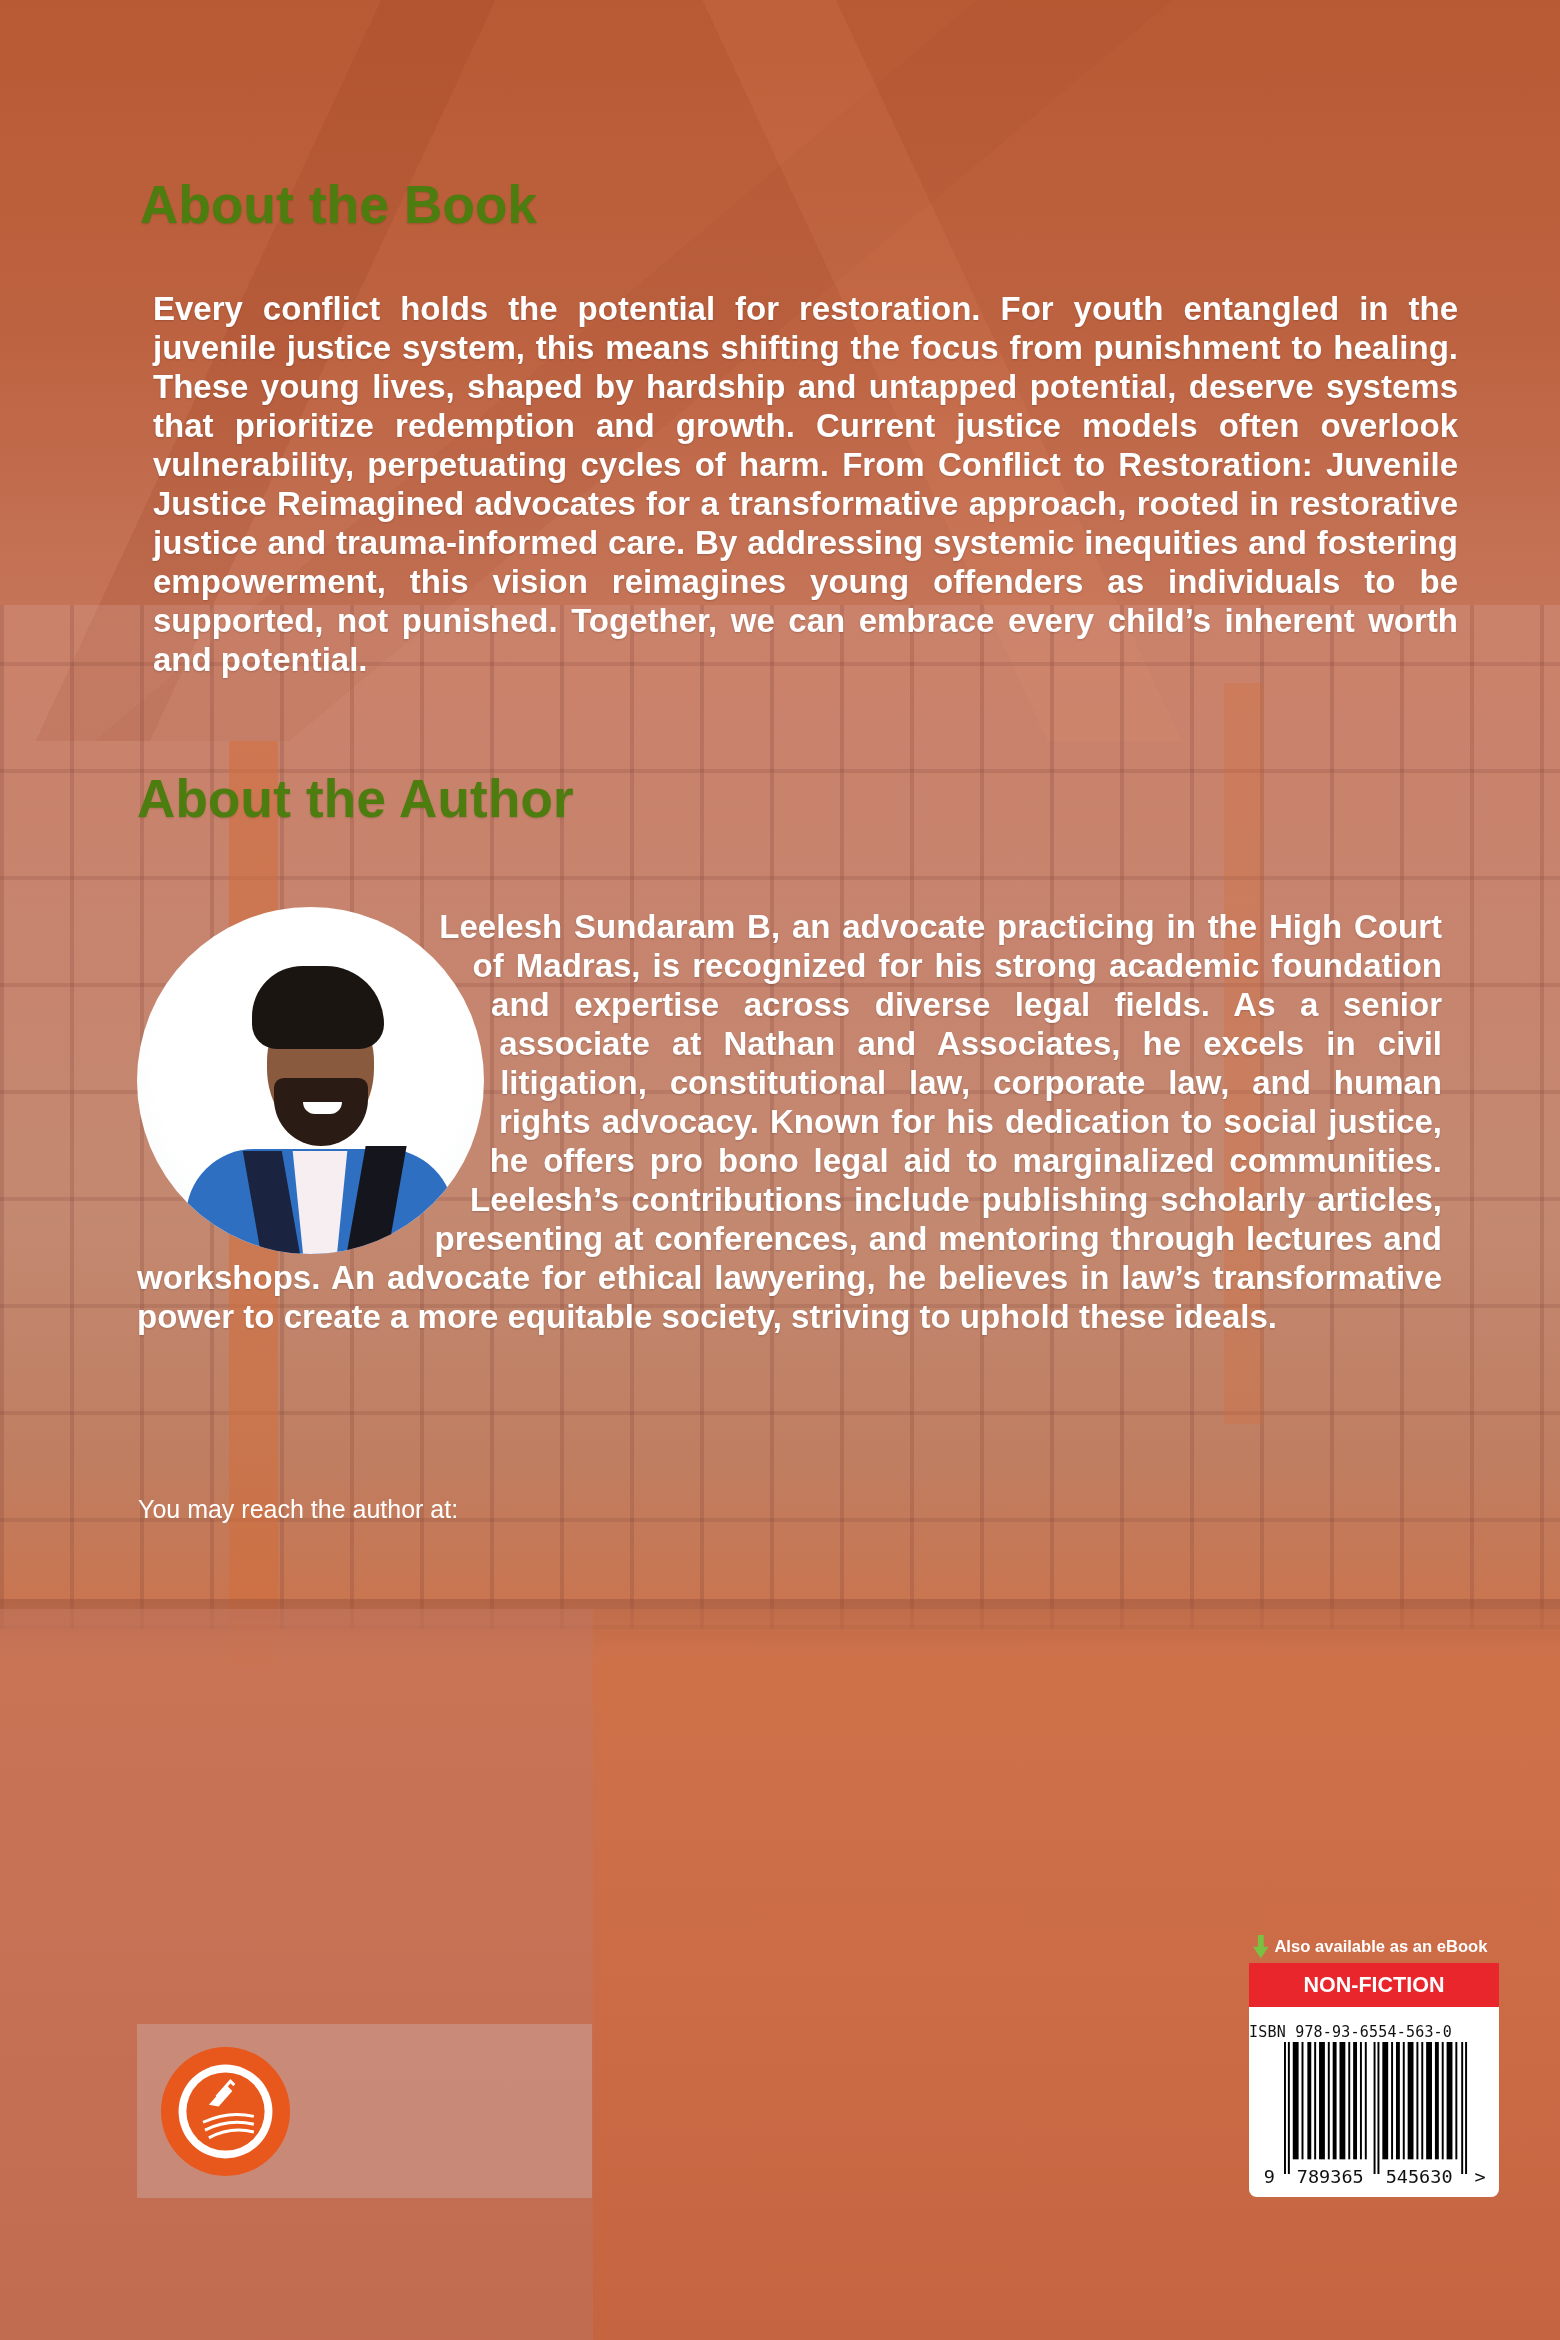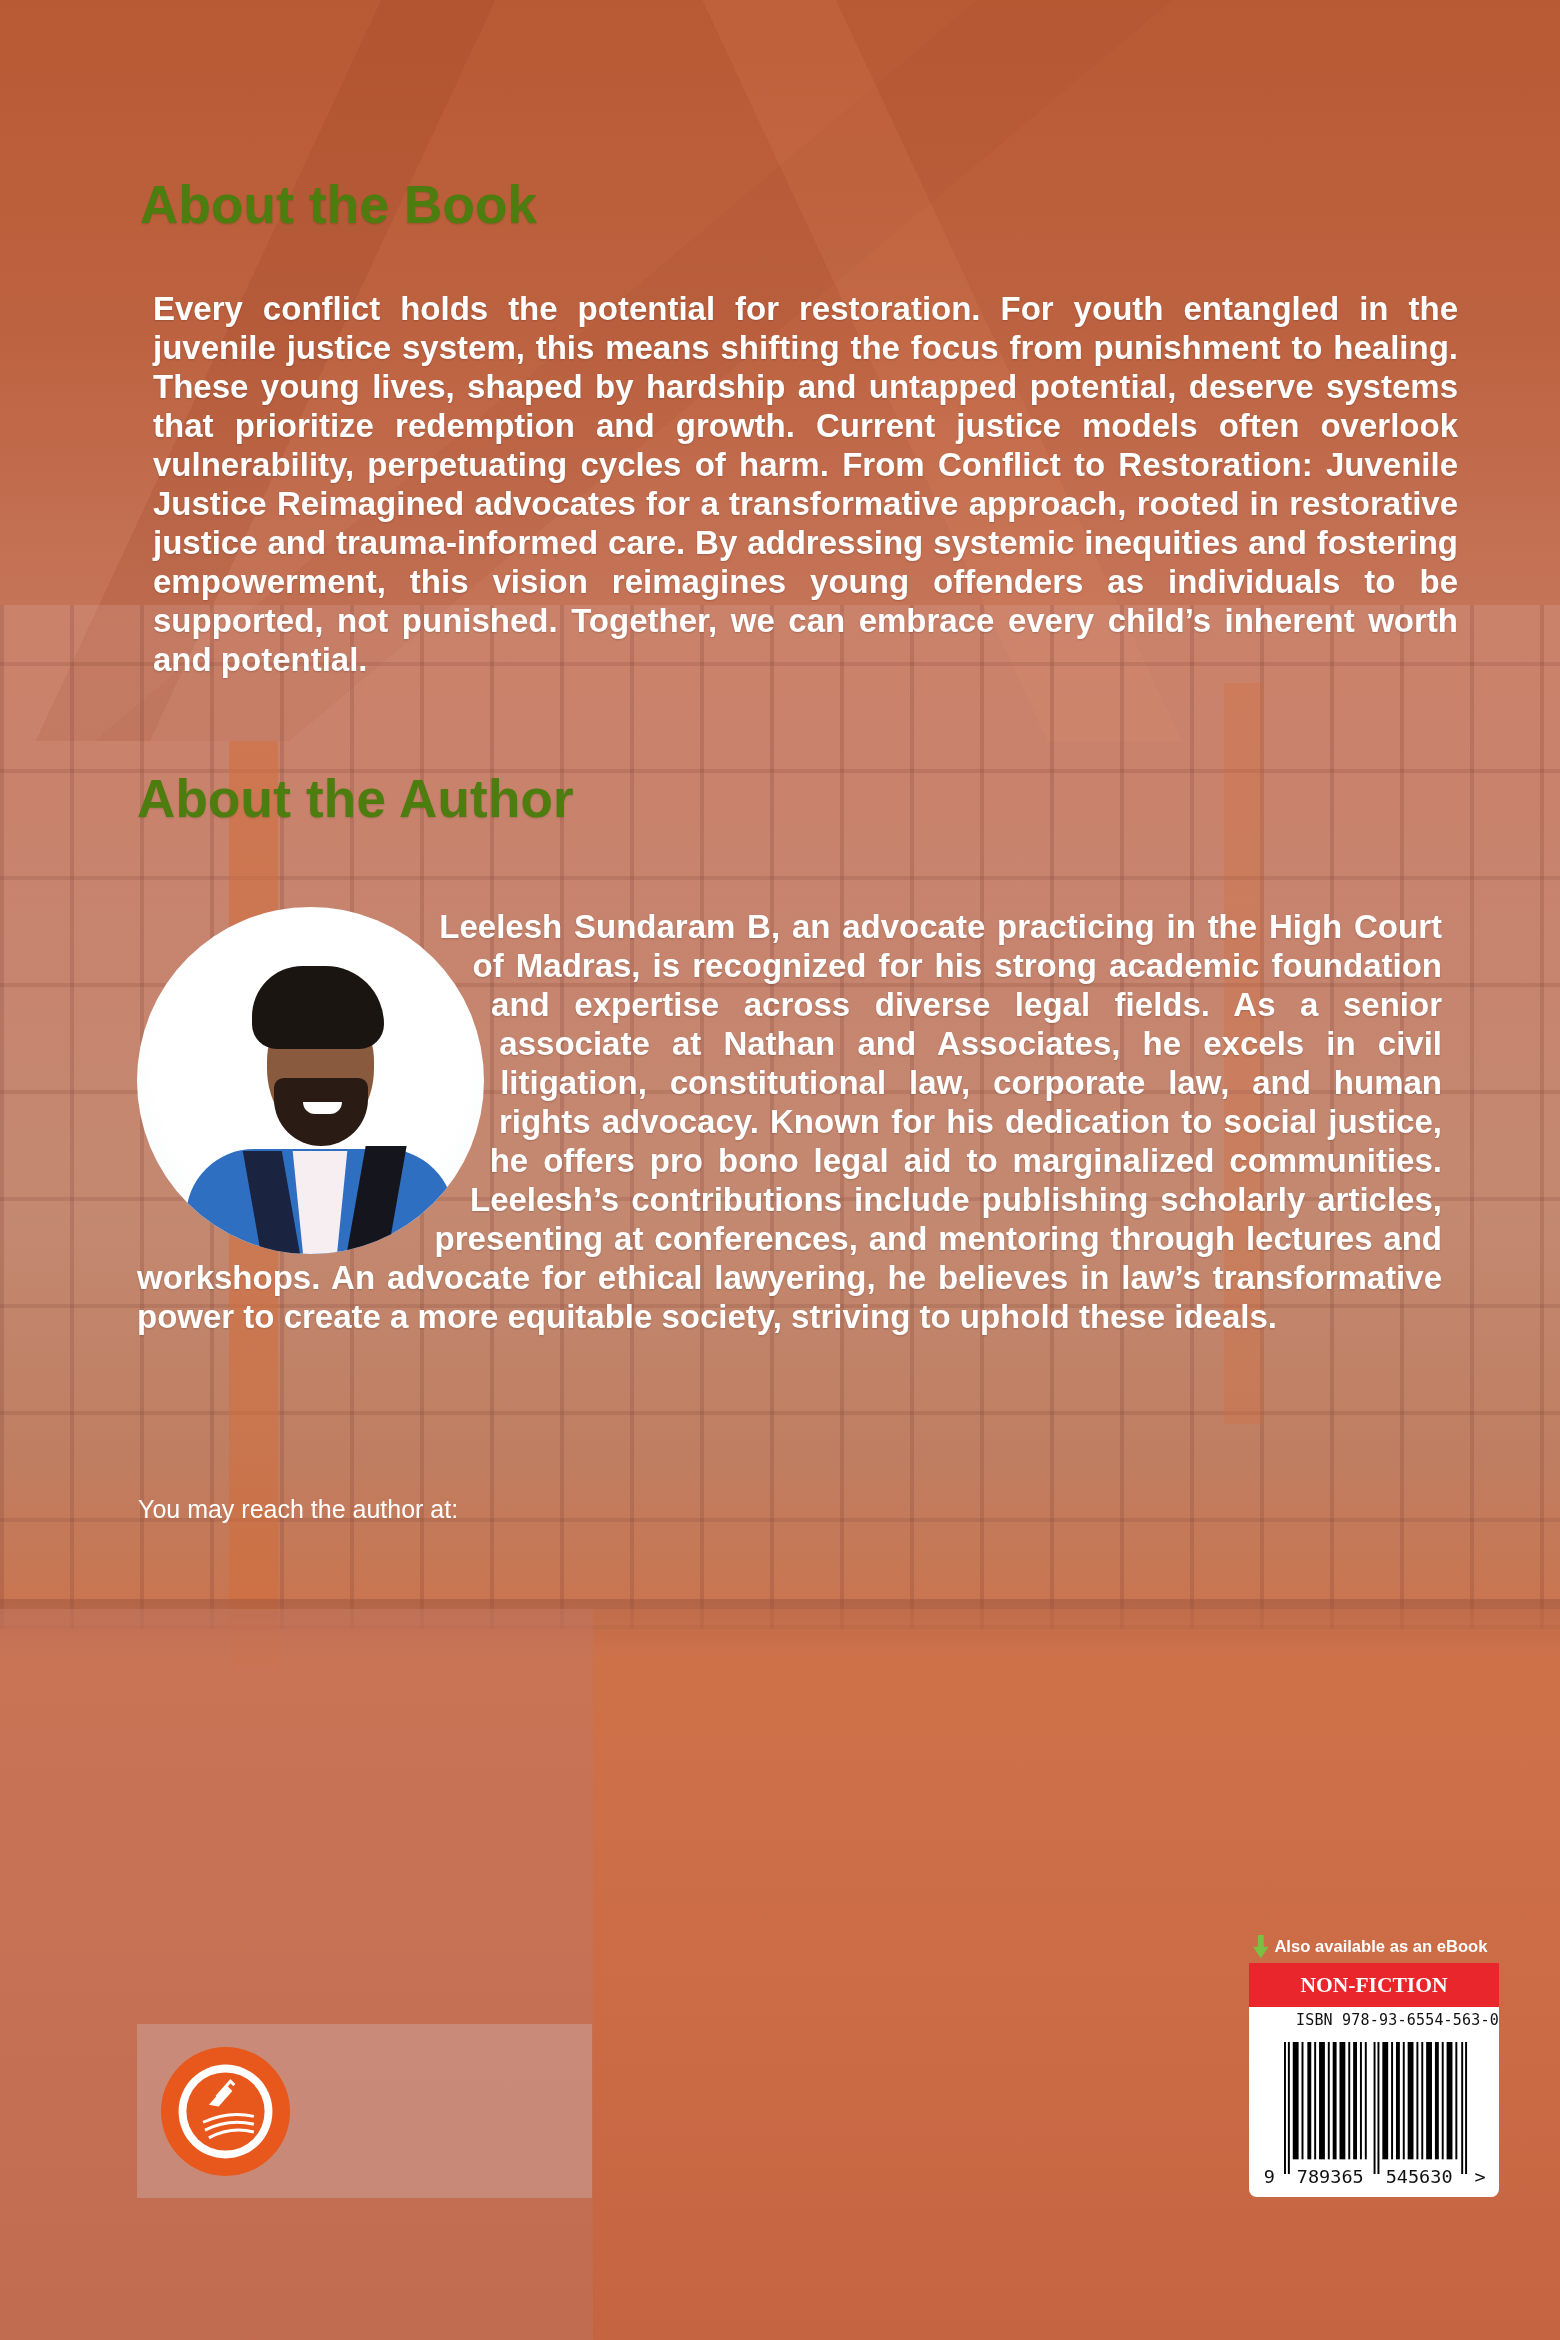--- a/index.html
+++ b/index.html
@@ -88,23 +88,23 @@
   }
   .pub-logo { width: 131px; height: 131px; margin-left: 23.4px; }
   .pub-text { margin-left: 17.6px; }
   .pub-name { font-family: "DejaVu Serif", serif; font-size: 39px; line-height: 45px; color: #fff; }
   .pub-sub { font-family: "DejaVu Serif", serif; font-size: 27px; line-height: 33px; color: #fff; border-bottom: 2px solid #fff; padding-bottom: 3.9px; width: 203px; }
   .pub-url { font-family: "Liberation Sans", sans-serif; font-size: 18.5px; margin-top: 5.9px; color: #fff; }
 
   .barcode-area { position: absolute; left: 1249px; top: 1933px; width: 250px; }
   .ebook { display:flex; align-items:center; gap: 5.9px; font-family: "Liberation Sans", sans-serif; font-weight: 700; font-size: 16.6px; margin-left: 3.9px; height: 27px; }
   .arrow-icon { width: 15.6px; height: 23.4px; }
-  .genre { background: #e8262c; color: #fff; text-align: center; font-family: Liberation Serif, serif; font-weight: 700; font-size: 21.5px; height: 44px; line-height: 44px; margin-top: 2.9px; }
+  .genre { background: #e8262c; color: #fff; text-align: center; font-family: Liberation Sans, sans-serif; font-weight: 700; font-size: 21.5px; height: 44px; line-height: 44px; margin-top: 2.9px; }
   .barcode-box { background: #fff; color: #111; height: 190px; border-radius: 0 0 7.8px 7.8px; position: relative; }
-  .isbn { font-family: "DejaVu Sans Mono", monospace; font-size: 15px; text-align: right; padding-top: 4px; letter-spacing: 0.2px; }
+  .isbn { font-family: "DejaVu Sans Mono", monospace; font-size: 15px; text-align: left; padding-top: 16px; letter-spacing: 0.2px; }
   .bars { position: absolute; left: 35px; top: 35px; width: 185px; height: 132px; }
   .ean { position: absolute; left: 13.7px; bottom: 9.8px; font-family: "DejaVu Sans Mono", monospace; font-size: 18.5px; width: 224px; display:flex; justify-content: space-between; background: transparent; }
   .ean span { background: #fff; padding: 0 1px; }
 </style>
 </head>
 <body>
 
 <div class="bg-layer roof"></div>
 <div class="bg-layer windows"></div>
 <div class="pillar" style="left:229px; top:741px; width:49px; height:926px;"></div>

